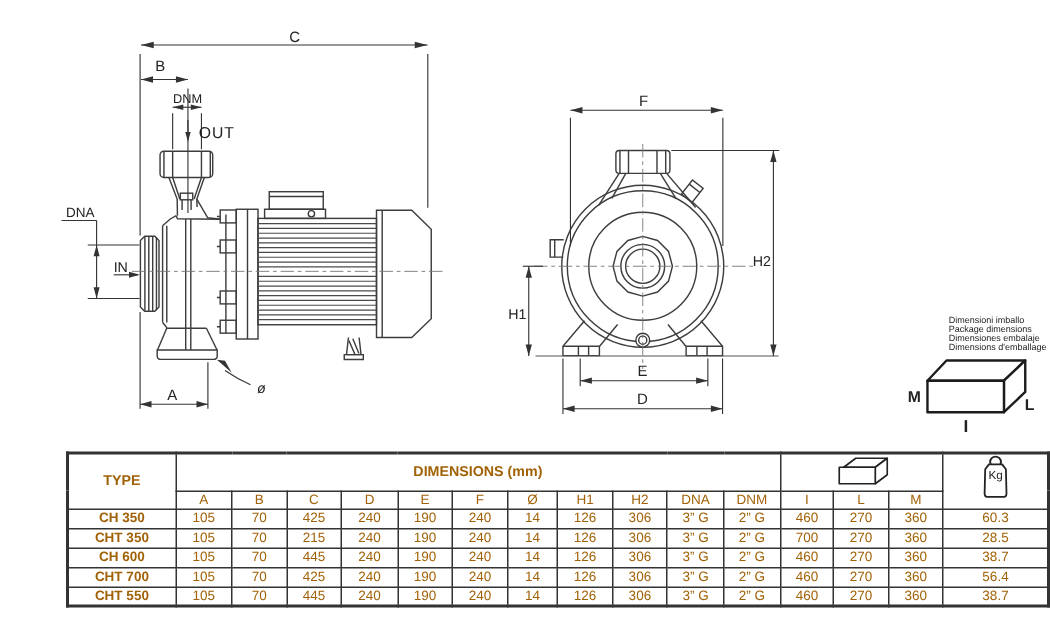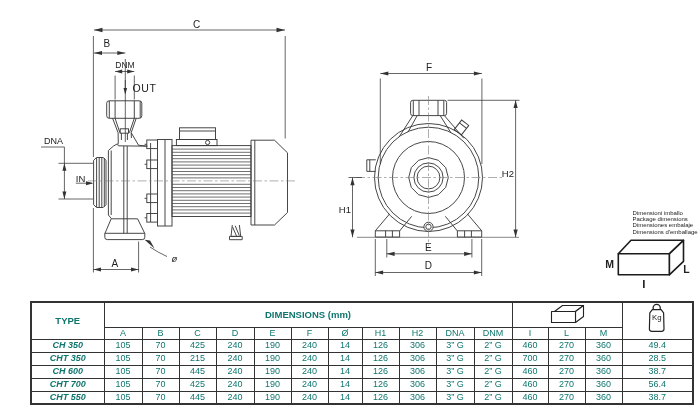--- a/index.html
+++ b/index.html
@@ -1,22 +1,22 @@
 <!DOCTYPE html>
 <html><head>
 <meta charset="utf-8">
 <style>
 html,body{margin:0;padding:0;background:#fff;}
 body{width:700px;height:418px;position:relative;font-family:"Liberation Sans",sans-serif;overflow:hidden;}
 svg text{font-family:"Liberation Sans",sans-serif;fill:#222;}
-table{position:absolute;left:30px;top:300.5px;border-collapse:collapse;table-layout:fixed;font-family:"Liberation Sans",sans-serif;color:#0f766e;}
+table{position:absolute;left:44px;top:300.5px;border-collapse:collapse;table-layout:fixed;font-family:"Liberation Sans",sans-serif;color:#a16207;}
 td,th{border:1px solid #333;padding:0;text-align:center;vertical-align:middle;font-size:9px;line-height:1;overflow:hidden;}
 table{border:2px solid #333;}
 .hb{font-weight:bold;font-size:9.5px;}
-.tn{font-weight:bold;font-size:9px;font-style:italic;}
+.tn{font-weight:bold;font-size:9px;}
 </style>
 </head>
 <body>
 <svg width="700" height="418" viewBox="0 0 700 418" style="position:absolute;left:0;top:0">
 <defs>
 <marker id="ar" markerWidth="10" markerHeight="8" refX="9.2" refY="4" orient="auto" markerUnits="userSpaceOnUse">
 <path d="M9.5,4 L1,1.6 L1,6.4 Z" fill="#333"></path>
 </marker>
 </defs>
 <g stroke="#3d3d3d" stroke-width="0.95" fill="none">
@@ -324,21 +324,21 @@
         <td>190</td>
         <td>240</td>
         <td>14</td>
         <td>126</td>
         <td>306</td>
         <td>3” G</td>
         <td>2” G</td>
         <td>460</td>
         <td>270</td>
         <td>360</td>
-        <td>49.4</td>
+        <td>60.3</td>
       </tr>
 <tr style="height:13px">
         <td class="tn">CHT 350</td>
         <td>105</td>
         <td>70</td>
         <td>215</td>
         <td>240</td>
         <td>190</td>
         <td>240</td>
         <td>14</td>

